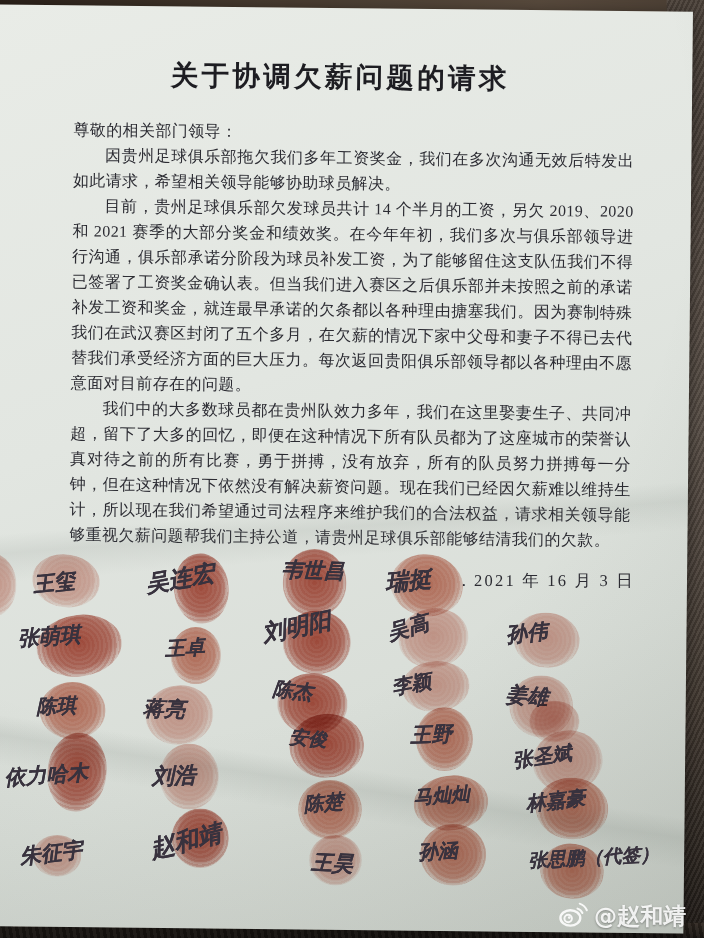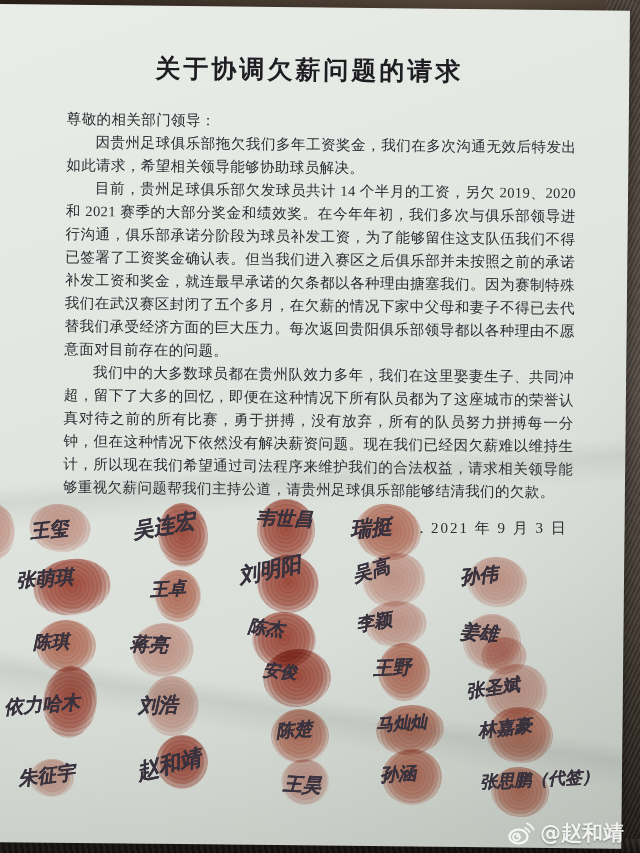--- a/index.html
+++ b/index.html
@@ -49,21 +49,21 @@
   }
   .sig-name{
     position:absolute;white-space:nowrap;font-family:"DejaVu Sans",sans-serif;
     font-style:italic;font-weight:600;color:#38323e;text-shadow:0 0 .5px #38323e;
   }
   .date-line{
     position:absolute;left:414px;top:519px;font-size:15px;letter-spacing:2px;
     color:#2c2c33;font-family:"Liberation Serif",serif;
   }
   .watermark{
-    position:absolute;right:16px;bottom:6px;display:flex;align-items:center;gap:5px;
+    position:absolute;right:16px;bottom:6px;display:flex;gap:5px;
     color:rgba(255,255,255,.88);font-family:"DejaVu Sans",sans-serif;
     font-size:21px;font-weight:bold;text-shadow:0 1px 2px rgba(0,0,0,.35);
   }
   .weibo-icon{width:27px;height:24px;display:block;}
 </style>
 </head>
 <body>
 
 <div class="stage">
   <div class="table-right"></div>
@@ -187,21 +187,21 @@
       <div class="sig">
         <span class="print" style="left: 382px; top: 749px; width: 60px; height: 56px; transform: rotate(0deg); background: radial-gradient(at 50% 45%, rgba(196, 102, 79, 0.85) 0%, rgba(196, 102, 79, 0.65) 52%, rgba(196, 102, 79, 0.28) 68%, rgba(196, 102, 79, 0) 78%), repeating-radial-gradient(circle, rgba(196, 102, 79, 0.2) 0px, rgba(196, 102, 79, 0.2) 2px, transparent 2px, transparent 4px);"></span>
         <span class="sig-name" style="left: 380px; top: 762px; font-size: 18px; transform: rotate(-4deg);">孙涵</span>
       </div>
       <div class="sig">
         <span class="print" style="left: 491px; top: 767px; width: 58px; height: 50px; transform: rotate(8deg); background: radial-gradient(at 50% 45%, rgba(196, 102, 79, 0.85) 0%, rgba(196, 102, 79, 0.65) 52%, rgba(196, 102, 79, 0.28) 68%, rgba(196, 102, 79, 0) 78%), repeating-radial-gradient(circle, rgba(196, 102, 79, 0.2) 0px, rgba(196, 102, 79, 0.2) 2px, transparent 2px, transparent 4px);"></span>
         <span class="sig-name" style="left: 480px; top: 768px; font-size: 17px; transform: rotate(-3deg);">张思鹏（代签）</span>
       </div>
     </div>
 
-  <div class="date-line"><span>．</span><span>2021 年 9 月 3 日</span></div>
+  <div class="date-line"><span>．</span><span>2021 年 16 月 3 日</span></div>
 
   <div class="watermark">
     <svg class="weibo-icon" viewBox="0 0 27 24">
       <ellipse cx="10.5" cy="15.5" rx="9" ry="7" fill="none" stroke="rgba(255,255,255,.88)" stroke-width="2.2"></ellipse>
       <circle cx="8.5" cy="16" r="3.4" fill="none" stroke="rgba(255,255,255,.88)" stroke-width="1.8"></circle>
       <circle cx="9.5" cy="15.2" r="1.2" fill="rgba(255,255,255,.88)"></circle>
       <path d="M17 7 a7 7 0 0 1 4.5 4" fill="none" stroke="rgba(255,255,255,.88)" stroke-width="1.8" stroke-linecap="round"></path>
       <path d="M19 2.5 a11 11 0 0 1 6.5 6" fill="none" stroke="rgba(255,255,255,.88)" stroke-width="1.8" stroke-linecap="round"></path>
     </svg>
     <span>@赵和靖</span>

